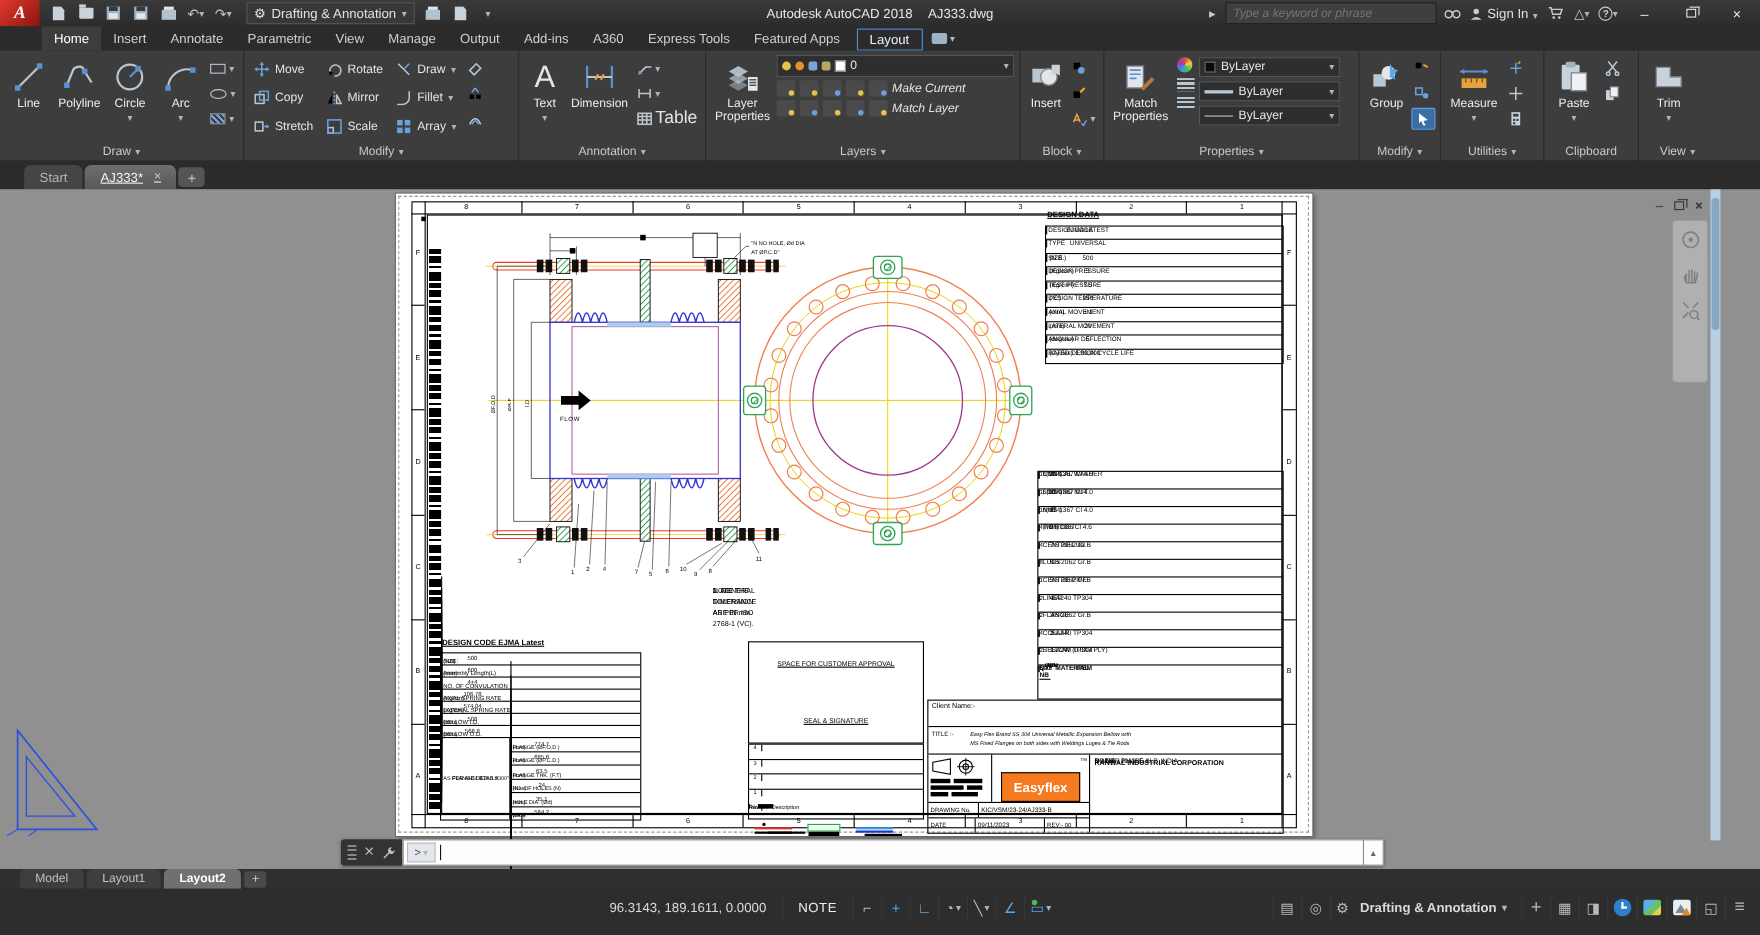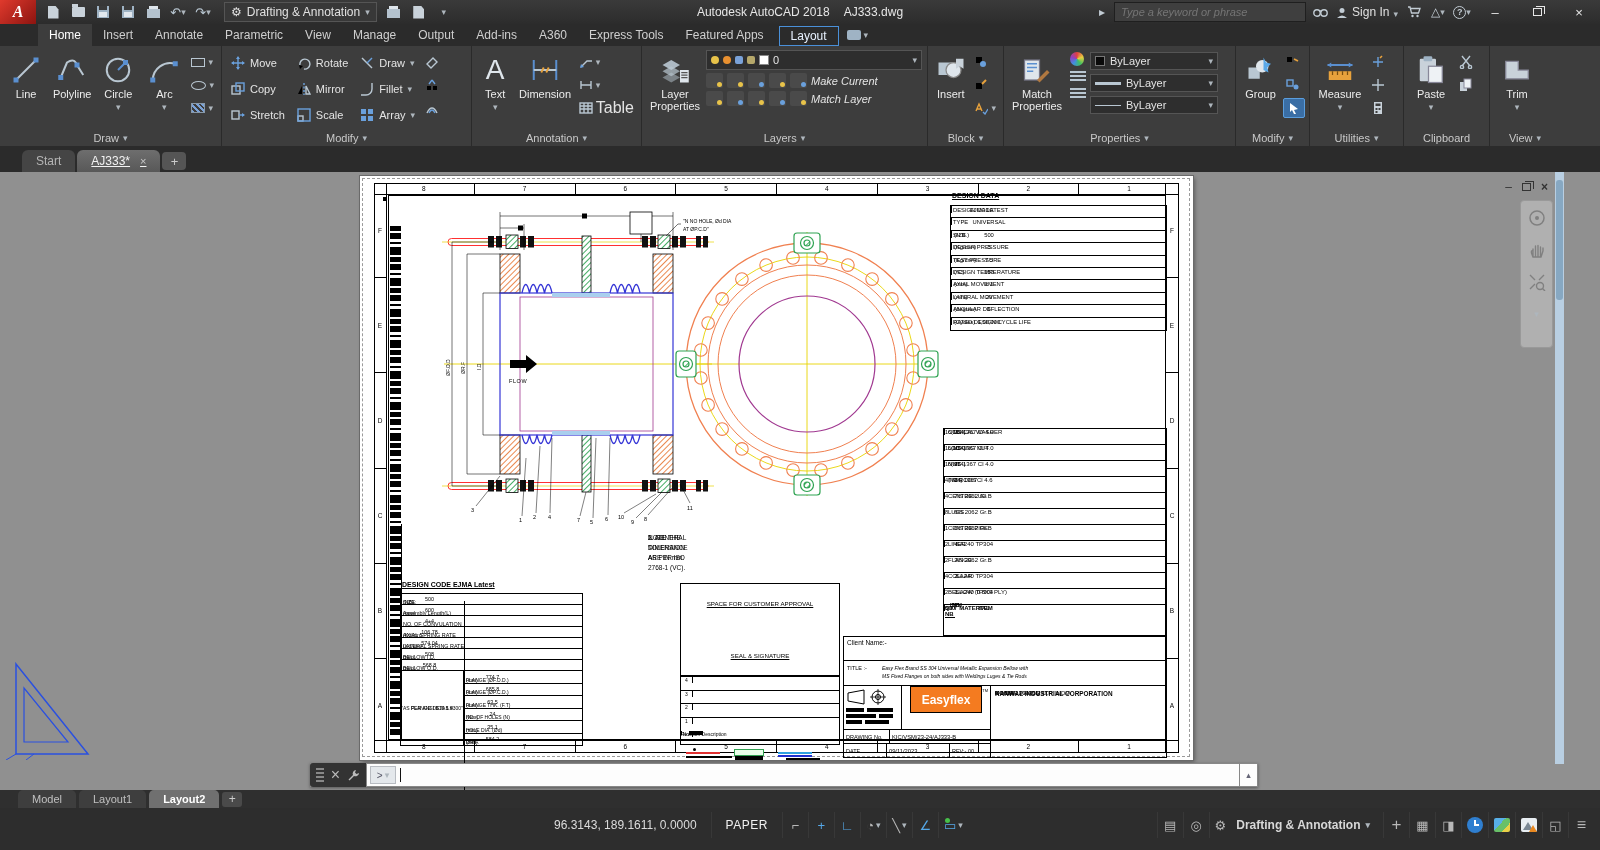--- a/index.html
+++ b/index.html
@@ -207,21 +207,21 @@
   .tb-title { position:static; height:25px; border-bottom:1px solid #000; display:flex; font-size:5px; }
   .tb-title .lab { position:static; width:38px; padding:4px 0 0 3px; font-size:5.5px; }
   .tb-title .txt { position:static; flex:1; padding-top:4px; line-height:1.5; font-style:italic; }
   .tb-bottom { position:static; flex:1; display:flex; }
   .tb-lm { position:static; width:147px; display:flex; flex-direction:column; border-right:1px solid #000; }
   .tb-sym-logo { position:static; flex:1; display:flex; }
   .tb-sym { position:static; width:58px; border-right:1px solid #000; padding:2px; display:flex; flex-direction:column; gap:2px; }
   .tb-sym svg { position:static; }
   .bars { position:static; display:flex; gap:3px; }
   .bars i { position:static; display:block; height:4px; background:#000; }
-  .tb-logo { position:static; flex:1; display:flex; align-items:flex-start; justify-content:center; position:relative; }
+  .tb-logo { position:static; flex:1; display:flex; align-items:flex-end; justify-content:center; position:relative; }
   .logo-box { position:static; width:72px; height:27px; background:#f47b20; border:1px solid #000;
     display:flex; align-items:center; justify-content:center;
     color:#fff; font-size:12px; font-weight:bold; }
   .logo-tm { position:absolute; right:2px; top:2px; font-size:4px; }
   .tb-drow { position:static; height:14px; border-top:1px solid #000; display:flex; font-size:5.5px; align-items:stretch; }
   .tb-drow .lab { position:static; width:46px; border-right:1px solid #000; display:flex; align-items:center; padding-left:2px; }
   .tb-drow .val { position:static; flex:1; display:flex; align-items:center; padding-left:2px; font-size:5.8px; }
   .tb-drow .rev { position:static; width:44px; border-left:1px solid #000; display:flex; align-items:center; padding-left:2px; }
   .tb-owner { position:static; flex:1; padding:3px 0 0 4px; font-size:6px; line-height:1.55; }
   .tb-owner b { font-size:6.4px; }
@@ -1574,21 +1574,21 @@
     <div class="lplus">
         <span>+</span>
       </div>
   </div>
 
   <div class="statusbar">
     <div class="sb-inner">
       <div class="sb-spacer"></div>
       <div class="coords">96.3143, 189.1611, 0.0000</div>
       <div class="sb-btn">
-          <span class="sb-paper">PAPER</span>
+          <span class="sb-paper">NOTE</span>
         </div>
       <div class="sb-btn">
           <span>⌐</span>
         </div>
       <div class="sb-btn blue">
           <span>+</span>
         </div>
       <div class="sb-btn blue">
           <span>∟</span>
         </div>

